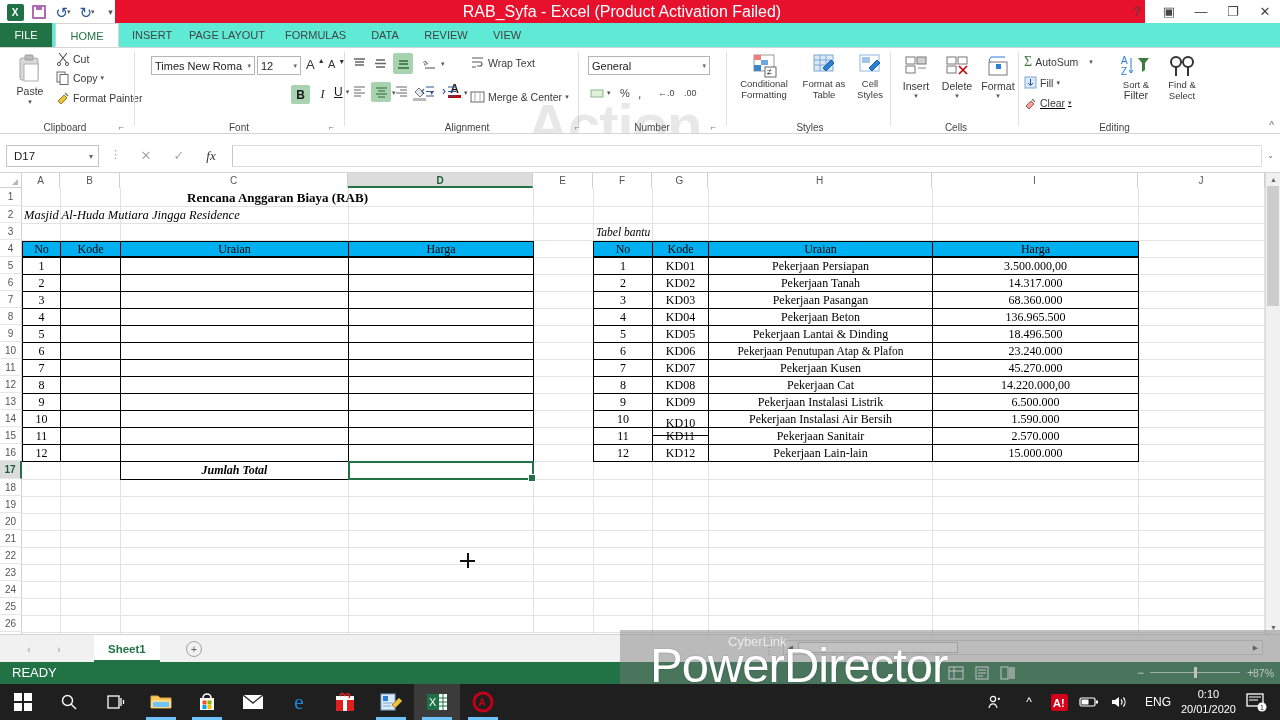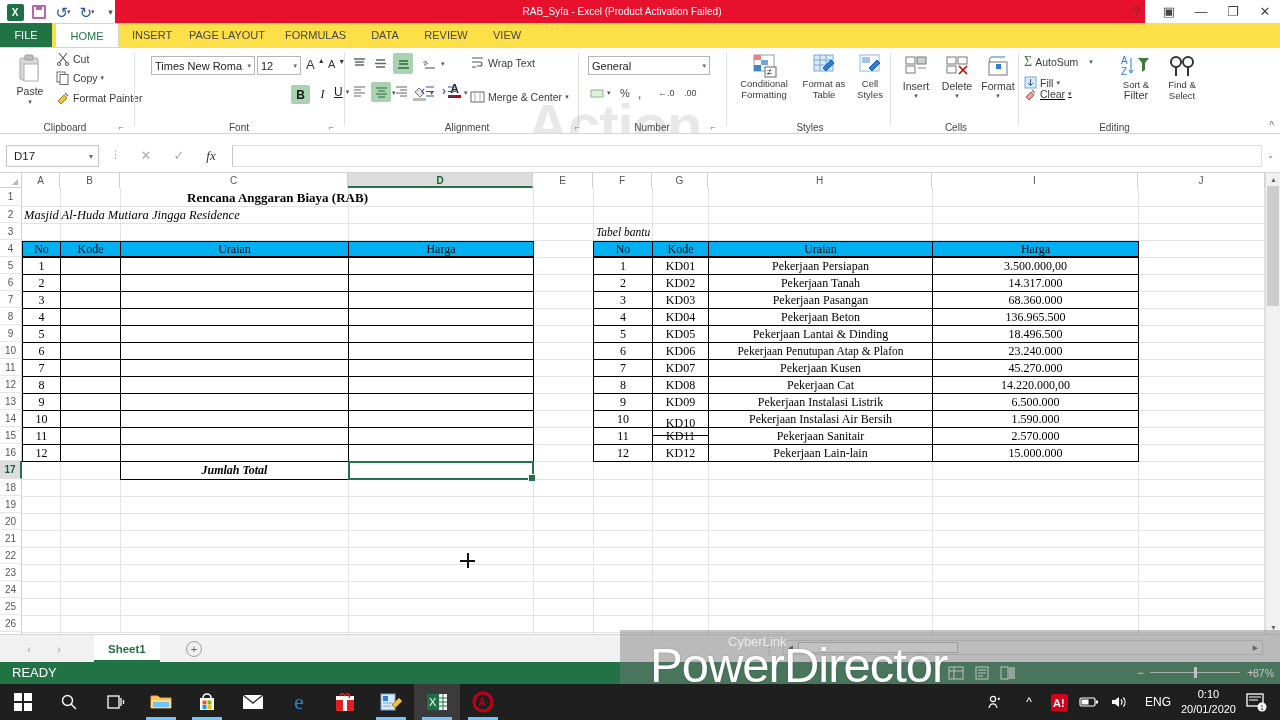--- a/index.html
+++ b/index.html
@@ -15,21 +15,21 @@
   .titlebar {
     position: absolute; left: 0; top: 0; width: 1280px; height: 23px;
     background: #fff;
   }
   .titlebar-red {
     position: absolute; left: 115px; top: 0; width: 1030px; height: 23px;
     background: #e8112d;
   }
   .title-text {
     position: absolute; left: 115px; top: 0; width: 1014px; height: 23px;
-    color: #fff; font-size: 10px; line-height: 23px; text-align: center;
+    color: #fff; font-size: 16px; line-height: 23px; text-align: center;
     white-space: nowrap;
   }
   .qat { position: absolute; left: 4px; top: 2px; height: 20px; display: flex; align-items: center; gap: 2px; }
   .qat-ico { width: 22px; height: 20px; display: flex; align-items: center; justify-content: center; }
   .xl-logo {
     width: 17px; height: 17px; background: #1e7145; border-radius: 2px;
     color: #fff; font-size: 10px; font-weight: bold; line-height: 17px; text-align: center;
     font-family: "Liberation Sans", sans-serif;
   }
   .save-ico { width: 14px; height: 14px; border: 2px solid #b06ab3; border-radius: 1px; position: relative; }
@@ -37,21 +37,21 @@
   .undo-ico, .redo-ico { color: #2b579a; font-size: 15px; line-height: 15px; }
   .tiny-caret { color: #555; font-size: 7px; margin-left:-1px; }
 
   .winbtns { position: absolute; right: 4px; top: 0; height: 23px; display: flex; align-items: center; gap: 10px; }
   .winbtn { width: 22px; height: 22px; text-align: center; line-height: 22px; font-size: 13px; color: #fff; }
   .winbtn.dark { color: #444; }
 
   
   .tabstrip {
     position: absolute; left: 0; top: 23px; width: 1280px; height: 24px;
-    background: #fde047; border-bottom: 0;
+    background: #5eead4; border-bottom: 0;
   }
   .tab-file {
     position: absolute; left: 0; top: 0; width: 52px; height: 24px;
     background: #217346; color: #fff; font-size: 11px; line-height: 24px; text-align: center;
   }
   .tab {
     position: absolute; top: 0; height: 24px; font-size: 11px; line-height: 25px;
     color: #444; text-align: center; padding: 0 9px; white-space: nowrap;
   }
   .tab.active { color: #217346; background: #fff; border: 1px solid #d4d4d4; border-bottom: 1px solid #fff; }
@@ -577,21 +577,21 @@
         <span style="font-size:7px;color:#555;margin-left:8px;">▾</span>
       </div>
       <div class="rib-item" style="left:2px;top:28px;">
         <svg width="13" height="13" viewBox="0 0 13 13">
             <rect x="1" y="1" width="11" height="11" fill="#dbe9f7" stroke="#7aa8d4"></rect>
             <path d="M6.5 3v6M4 7l2.5 2.5L9 7" stroke="#2b579a" fill="none"></path>
           </svg>
         <span class="lblsm">Fill</span>
         <span style="font-size:7px;color:#555;">▾</span>
       </div>
-      <div class="rib-item" style="left:2px;top:39px;text-decoration:underline;">
+      <div class="rib-item" style="left:2px;top:48px;text-decoration:underline;">
         <svg width="13" height="13" viewBox="0 0 13 13">
             <path d="M2 10l5-5 3 3-5 5z" fill="#f2a0a0" stroke="#b05050"></path>
             <path d="M8 3l3 3" stroke="#777" stroke-width="1.2"></path>
           </svg>
         <span class="lblsm">Clear</span>
         <span style="font-size:7px;color:#555;">▾</span>
       </div>
       <div class="rib-item" style="left:92px;top:6px;flex-direction:column;gap:0;width:44px;align-items:center;">
         <svg width="30" height="26" viewBox="0 0 30 26">
             <text x="0" y="10" font-size="10" fill="#2b7fd4">A</text>

